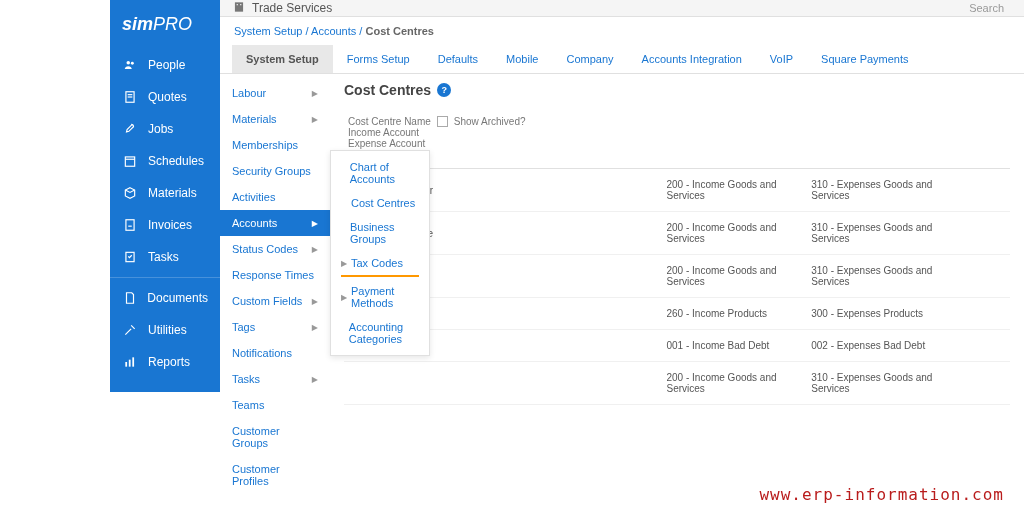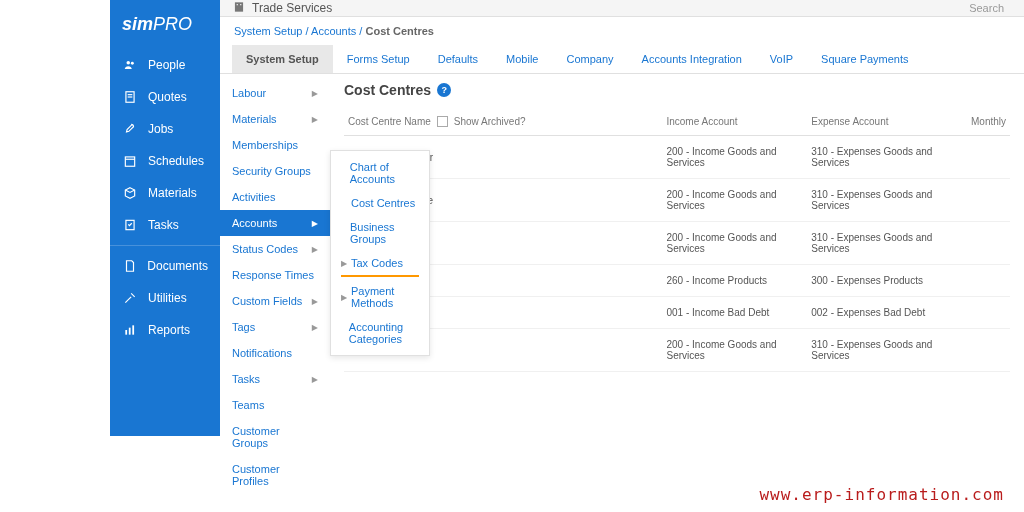--- a/index.html
+++ b/index.html
@@ -1,17 +1,17 @@
 <!DOCTYPE html>
 <html><head>
 <meta charset="utf-8">
 <style>
 * { margin: 0; padding: 0; box-sizing: border-box; font-family: Arial, sans-serif; }
 body { background: #fff; width: 1024px; height: 512px; overflow: hidden; position: relative; }
-.sidebar { position: absolute; left: 110px; top: 0; width: 110px; height: 436px; background: #1976d2; color: #fff; padding-top: 8px; }
+.sidebar { position: absolute; left: 110px; top: 0; width: 110px; height: 392px; background: #1976d2; color: #fff; padding-top: 8px; }
 .logo { font-size: 18px; font-weight: bold; padding: 6px 12px 14px; font-style: italic; }
 .logo .pro { color: #fff; font-weight: normal; }
 .nav-item { display: flex; align-items: center; padding: 8px 12px; font-size: 12px; cursor: pointer; gap: 10px; }
 .nav-icon { width: 16px; height: 16px; display: inline-flex; align-items: center; justify-content: center; }
 .nav-divider { height: 1px; background: rgba(255,255,255,0.2); margin: 4px 0; }
 .main { position: absolute; left: 220px; top: 0; right: 0; height: 460px; }
 .topbar { height: 17px; background: #f5f5f5; border-bottom: 1px solid #e0e0e0; display: flex; align-items: center; padding: 0 12px; justify-content: space-between; }
 .topbar-title { font-size: 12px; color: #555; display: flex; align-items: center; gap: 6px; }
 .search-box { font-size: 11px; color: #999; padding: 4px 8px; }
 .breadcrumb { padding: 8px 14px; font-size: 11px; color: #1976d2; }
@@ -26,21 +26,21 @@
 .arrow { font-size: 8px; color: #999; }
 .sub-nav-item.active .arrow { color: #fff; }
 .flyout { position: absolute; left: 330px; top: 150px; width: 100px; background: #fff; border: 1px solid #e0e0e0; box-shadow: 0 2px 6px rgba(0,0,0,0.1); z-index: 10; padding: 4px 0; }
 .flyout-item { padding: 6px 10px; font-size: 11px; color: #1976d2; cursor: pointer; display: flex; align-items: center; gap: 4px; }
 .flyout-arrow { font-size: 8px; color: #999; width: 6px; }
 .flyout-underline { border-bottom: 2px solid #ff9800; margin: 0 10px 2px; }
 .panel { flex: 1; padding: 8px 14px; }
 .panel-title { font-size: 14px; font-weight: bold; color: #444; margin-bottom: 10px; display: flex; align-items: center; gap: 6px; }
 .help-icon { width: 14px; height: 14px; border-radius: 50%; background: #1976d2; color: #fff; font-size: 9px; display: inline-flex; align-items: center; justify-content: center; }
 .table { width: 100%; }
-.table-header { display: flex; padding: 8px 4px; font-size: 10px; color: #777; border-bottom: 1px solid #e0e0e0; }
+.table-header { display: flex; padding: 8px 4px; font-size: 10px; color: #777; border-bottom: 1px solid #e0e0e0; flex-direction: column; }
 .col-name { flex: 2.2; display: flex; align-items: center; gap: 6px; }
 .col-income { flex: 1; }
 .col-expense { flex: 1; }
 .col-monthly { width: 50px; text-align: right; }
 .table-row { display: flex; padding: 10px 4px; font-size: 10px; color: #555; border-bottom: 1px solid #f0f0f0; }
 .table-row .col-name { color: #555; }
 .checkbox { width: 11px; height: 11px; border: 1px solid #aaa; display: inline-block; }
 .watermark { position: absolute; bottom: 8px; right: 20px; font-family: monospace; font-size: 16px; color: #b91c1c; letter-spacing: 1px; }
 svg { width: 14px; height: 14px; }
 </style>
@@ -89,20 +89,29 @@
       <span>Schedules</span>
     </div>
   <div class="nav-item">
       <span class="nav-icon">
         <svg viewBox="0 0 24 24" fill="none" stroke="#fff" stroke-width="2">
           <path d="M12 3l8 4v10l-8 4-8-4V7z"></path>
           <path d="M4 7l8 4 8-4"></path>
         </svg>
       </span>
       <span>Materials</span>
+    </div>
+  <div class="nav-item">
+      <span class="nav-icon">
+        <svg viewBox="0 0 24 24" fill="none" stroke="#fff" stroke-width="2">
+          <rect x="5" y="3" width="14" height="18"></rect>
+          <line x1="9" y1="14" x2="15" y2="14"></line>
+        </svg>
+      </span>
+      <span>Invoices</span>
     </div>
   <div class="nav-item">
       <span class="nav-icon">
         <svg viewBox="0 0 24 24" fill="none" stroke="#fff" stroke-width="2">
           <rect x="5" y="4" width="14" height="16"></rect>
           <path d="M9 11l2 2 4-4"></path>
         </svg>
       </span>
       <span>Tasks</span>
     </div>

